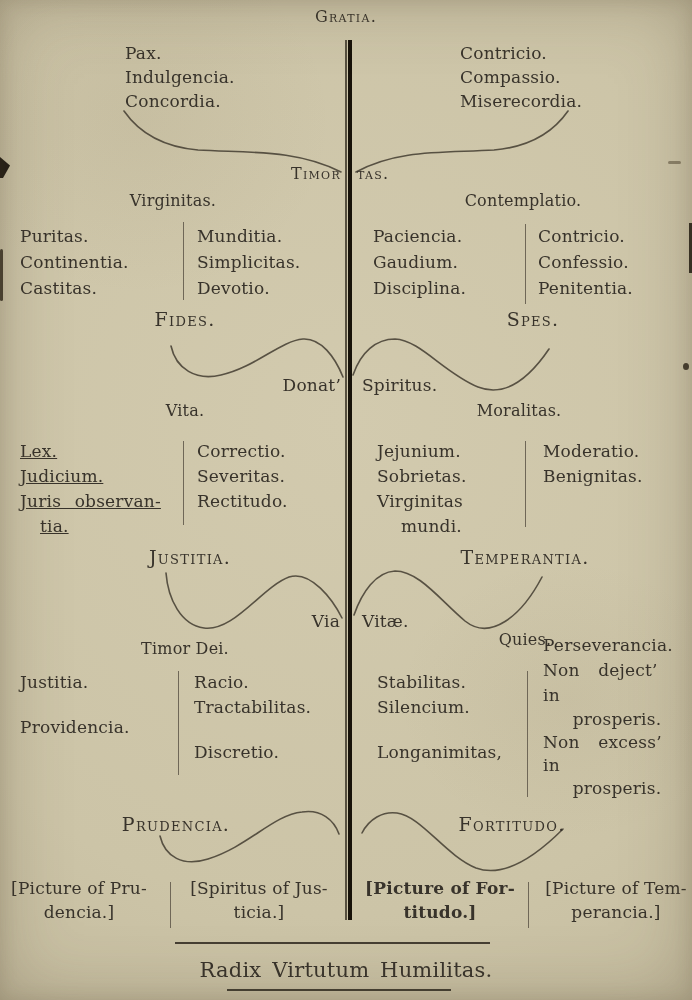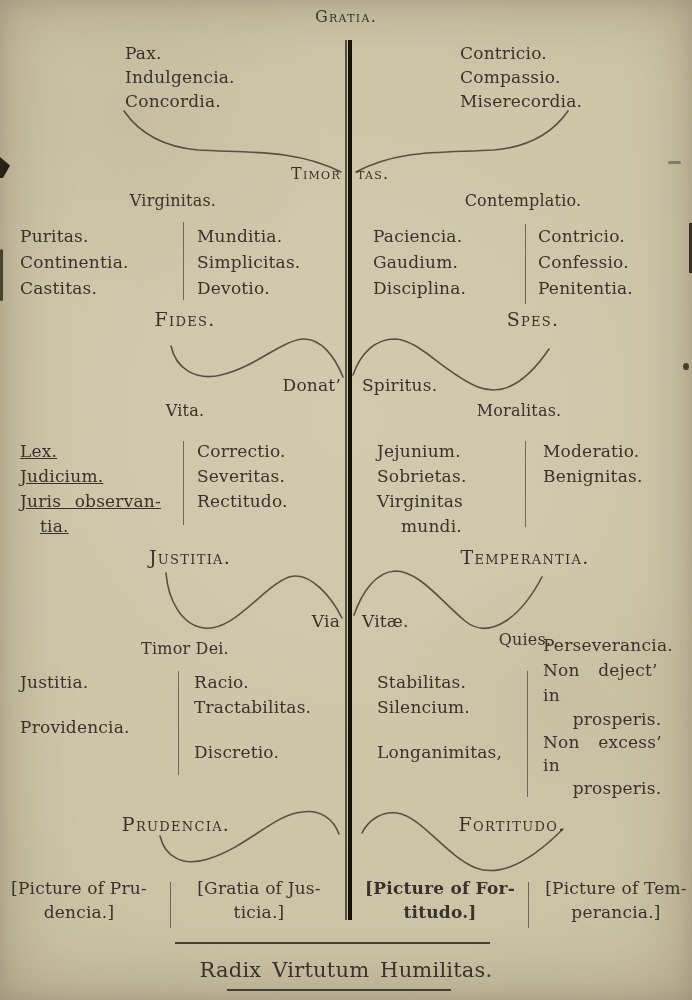--- a/index.html
+++ b/index.html
@@ -167,21 +167,21 @@
 
   <div class="abs sc ctr" style="left:26px;top:812px;width:300px;line-height:24px;">Prudencia.</div>
   <div class="abs sc ctr" style="left:362px;top:812px;width:300px;line-height:24px;">Fortitudo.</div>
 
   <div class="abs txt pic" style="left:6px;top:876px;width:146px;">
     <div>[Picture of Pru-</div>
     <div>dencia.]</div>
   </div>
   <div class="abs vline" style="left:170px;top:882px;height:46px;"></div>
   <div class="abs txt pic" style="left:178px;top:876px;width:162px;">
-    <div>[Gratia of Jus-</div>
+    <div>[Spiritus of Jus-</div>
     <div>ticia.]</div>
   </div>
   <div class="abs txt pic" style="left:358px;top:876px;width:164px;font-weight:bold;">
     <div>[Picture of For-</div>
     <div>titudo.]</div>
   </div>
   <div class="abs vline" style="left:528px;top:882px;height:46px;"></div>
   <div class="abs txt pic" style="left:539px;top:876px;width:154px;">
     <div>[Picture of Tem-</div>
     <div>perancia.]</div>

